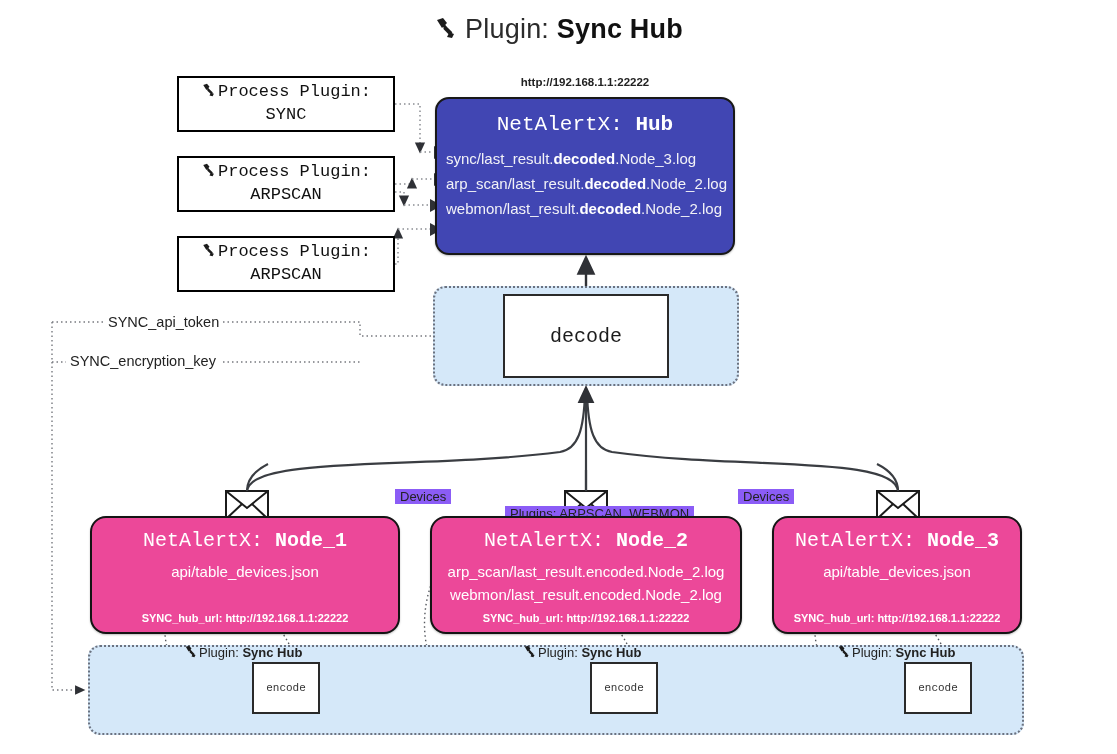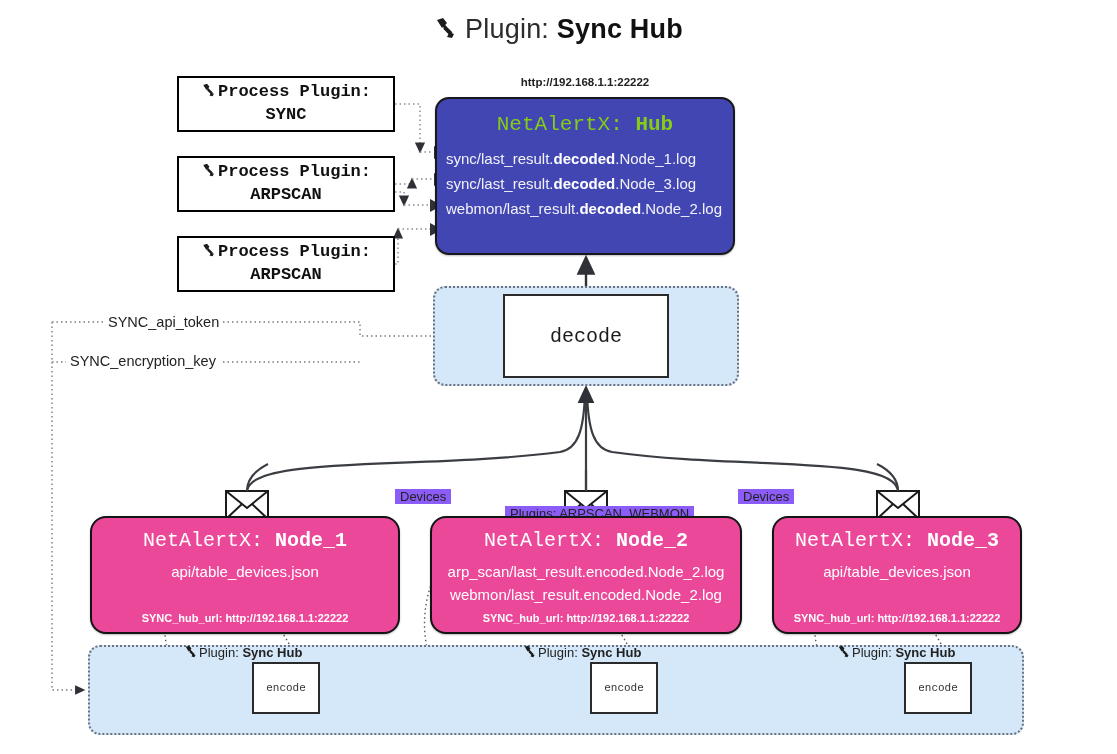--- a/index.html
+++ b/index.html
@@ -13,34 +13,34 @@
   #title{left:0;top:14px;width:1117px;text-align:center;font-size:27px;
          letter-spacing:.2px;color:#2b2b2b;}
   #title .bold{font-weight:bold;color:#111;}
   .plugglyph{display:inline-block;vertical-align:-3px;margin-right:5px;}
 
   
   .procbox{width:218px;height:56px;border:2px solid #000;background:#fff;
            font-family:"Liberation Mono","DejaVu Sans Mono",monospace;
            font-size:17px;line-height:1.35;color:#111;
            display:flex;flex-direction:column;align-items:center;
-           justify-content:center;text-align:left;font-weight:bold;}
+           justify-content:center;text-align:left;}
   .procbox .l1{white-space:nowrap;}
   .procbox .l2{white-space:nowrap;}
   #proc0{left:177px;top:76px;}
   #proc1{left:177px;top:156px;}
   #proc2{left:177px;top:236px;}
 
   
   #hub-url{left:435px;top:76px;width:300px;text-align:center;
            font-size:11.5px;font-weight:bold;color:#222;}
   #hub{left:435px;top:97px;width:300px;height:158px;background:#4146b3;
        border:2px solid #181818;border-radius:14px;
        box-shadow:0 1px 2px rgba(0,0,0,.25);}
-  #hub .hubtitle{margin-top:14px;text-align:center;color:#84cc16;
+  #hub .hubtitle{margin-top:14px;text-align:center;color:#ffffff;
        font-family:"Liberation Mono","DejaVu Sans Mono",monospace;font-size:21px;}
   #hub .hubtitle b{font-weight:bold;}
   #hub .loglist{margin-top:10px;padding-left:9px;}
   #hub .logline{color:#f2f2f7;font-size:15px;line-height:25px;white-space:nowrap;}
   #hub .logline b{font-weight:bold;color:#fff;}
 
   
   #decode-wrap{left:433px;top:286px;width:306px;height:100px;
        background:#d5e8f9;border:2px dotted #6b7280;border-radius:12px;}
   #decode{left:503px;top:294px;width:166px;height:84px;background:#fff;
@@ -237,22 +237,22 @@
     <div class="l2">ARPSCAN</div>
   </div>
 
   <div class="node" id="hub-url">http://192.168.1.1:22222</div>
   <div class="node" id="hub">
     <div class="hubtitle">
       <span>NetAlertX:</span>
       <b>Hub</b>
     </div>
     <div class="loglist">
-      <div class="logline"><span>sync/last_result.</span><b>decoded</b><span>.Node_1.log</span></div>
       <div class="logline"><span>sync/last_result.</span><b>decoded</b><span>.Node_3.log</span></div>
+      <div class="logline"><span>arp_scan/last_result.</span><b>decoded</b><span>.Node_2.log</span></div>
       <div class="logline"><span>webmon/last_result.</span><b>decoded</b><span>.Node_2.log</span></div>
     </div>
   </div>
 
   <div class="node" id="decode-wrap"></div>
   <div class="node" id="decode">decode</div>
 
   <div class="node seclabel" id="sec0">SYNC_api_token</div>
   <div class="node seclabel" id="sec1">SYNC_encryption_key</div>
 

